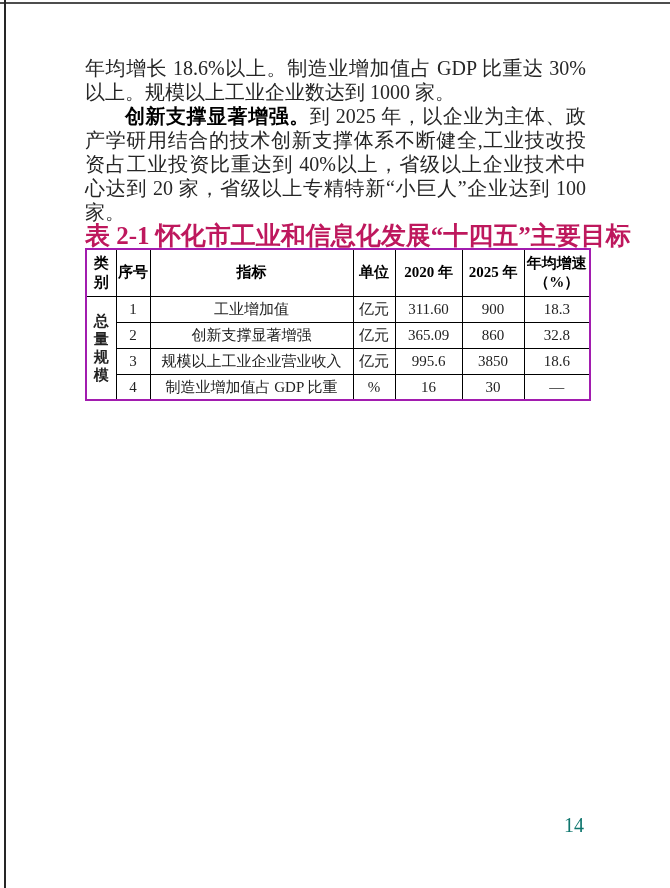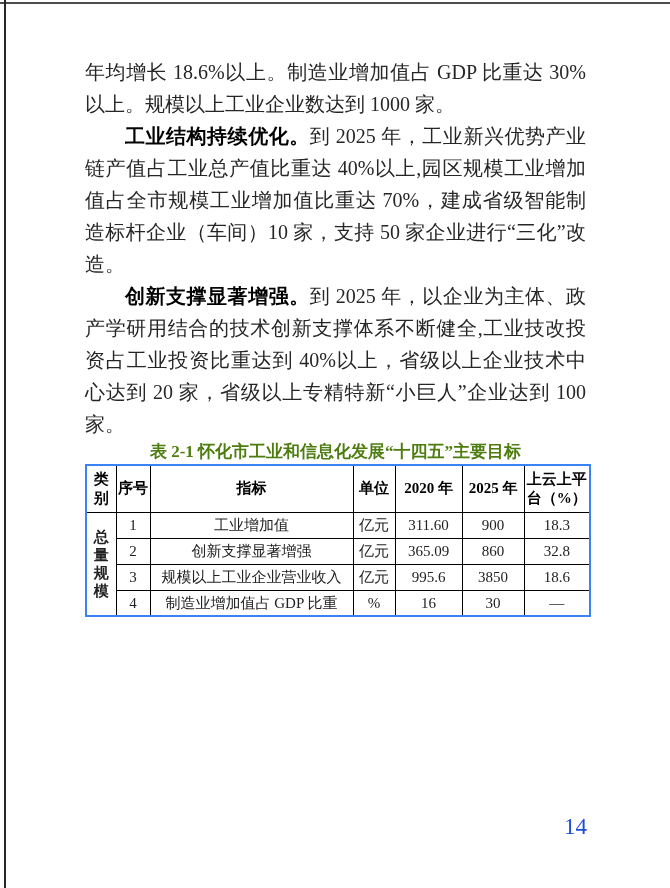--- a/index.html
+++ b/index.html
@@ -17,37 +17,37 @@
   .edge-left {
     position: absolute; top: 0; left: 4px;
     width: 2px; height: 888px; background: #262626;
   }
   .content {
     position: absolute; left: 85px; top: 56px; width: 501px;
     color: #262626;
   }
   .para {
     font-size: 20px;
-    line-height: 32px;
+    line-height: 24px;
     text-align: justify;
     text-justify: inter-ideograph;
   }
   .para.indent { text-indent: 40px; }
   .para .lead { font-weight: bold; color: #000; }
   .tbl-title {
-    font-size: 17px; font-weight: bold; color: #4d7c0f;
+    font-size: 25px; font-weight: bold; color: #be185d;
     text-align: center; height: 23px; line-height: 23px;
     margin-top: 0px; white-space: nowrap;
   }
   table.goals {
     border-collapse: collapse;
     table-layout: fixed;
     width: 504px;
     margin-top: 1px;
-    border: 2px solid #3b82f6;
+    border: 2px solid #a21caf;
   }
   table.goals th, table.goals td {
     border: 1px solid #000;
     text-align: center;
     vertical-align: middle;
     padding: 0;
     overflow: hidden;
   }
   table.goals th {
     font-size: 15px; font-weight: bold; color: #000;
@@ -58,34 +58,33 @@
     height: 26px; line-height: 18px;
   }
   td.cell-indicator { text-align: left; padding-left: 9px; }
   td.cell-category {
     font-weight: bold; color: #000;
     line-height: 21px; padding: 2px 7px;
     word-break: break-all;
   }
   .page-number {
     position: absolute; left: 564px; top: 814px;
-    font-size: 23px; color: #1d4ed8;
+    font-size: 20px; color: #0f766e;
   }
 </style>
 </head>
 <body>
 
 <div class="edge-top"></div>
 <div class="edge-left"></div>
 
 <div class="content">
 
   <p class="para"><span>年均增长 18.6%以上。制造业增加值占 GDP 比重达 30%以上。规模以上工业企业数达到 1000 家。</span></p>
 
-  <p class="para indent"><span class="lead">工业结构持续优化。</span><span>到 2025 年，工业新兴优势产业链产值占工业总产值比重达 40%以上,园区规模工业增加值占全市规模工业增加值比重达 70%，建成省级智能制造标杆企业（车间）10 家，支持 50 家企业进行“三化”改造。</span></p>
 
   <p class="para indent"><span class="lead">创新支撑显著增强。</span><span>到 2025 年，以企业为主体、政产学研用结合的技术创新支撑体系不断健全,工业技改投资占工业投资比重达到 40%以上，省级以上企业技术中心达到 20 家，省级以上专精特新“小巨人”企业达到 100 家。</span></p>
 
 
 
   <div class="tbl-title">表 2-1 怀化市工业和信息化发展“十四五”主要目标</div>
 
   <table class="goals">
     <colgroup>
       <col style="width:30px">
@@ -97,21 +96,21 @@
       <col style="width:66px">
     </colgroup>
     <thead>
       <tr>
         <th>类别</th>
         <th>序号</th>
         <th>指标</th>
         <th>单位</th>
         <th>2020 年</th>
         <th>2025 年</th>
-        <th>上云上平台（%）</th>
+        <th>年均增速（%）</th>
       </tr>
     </thead>
     <tbody>
       <tr>
         <td class="cell-category" rowspan="4">总量规模</td>
         <td>1</td>
         <td class="cell-indicator">工业增加值</td>
         <td>亿元</td>
         <td>311.60</td>
         <td>900</td>

